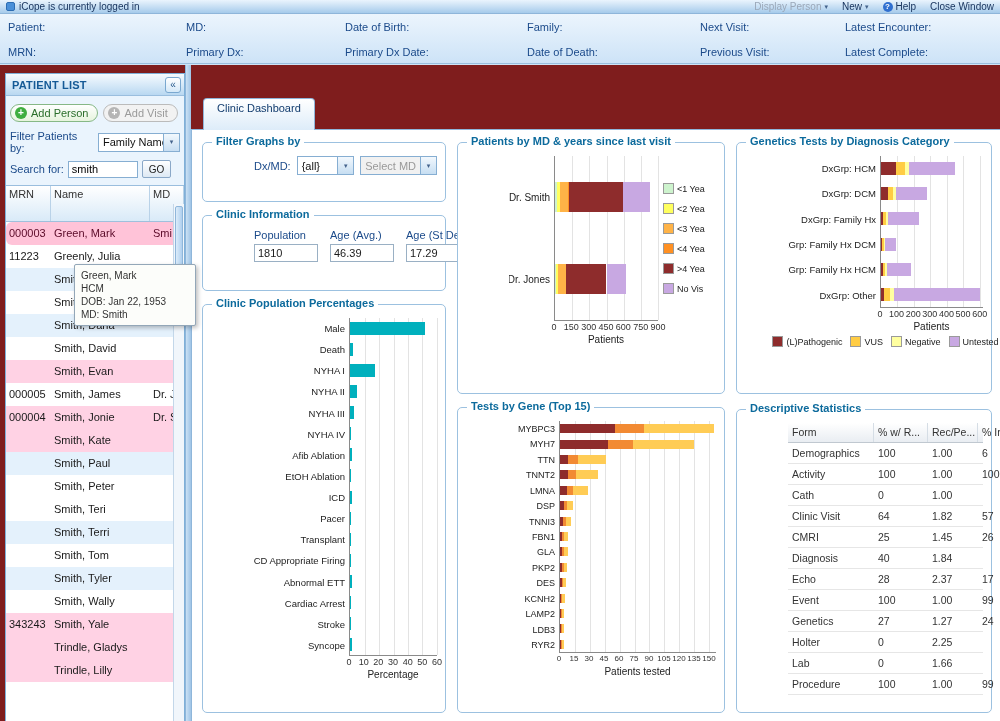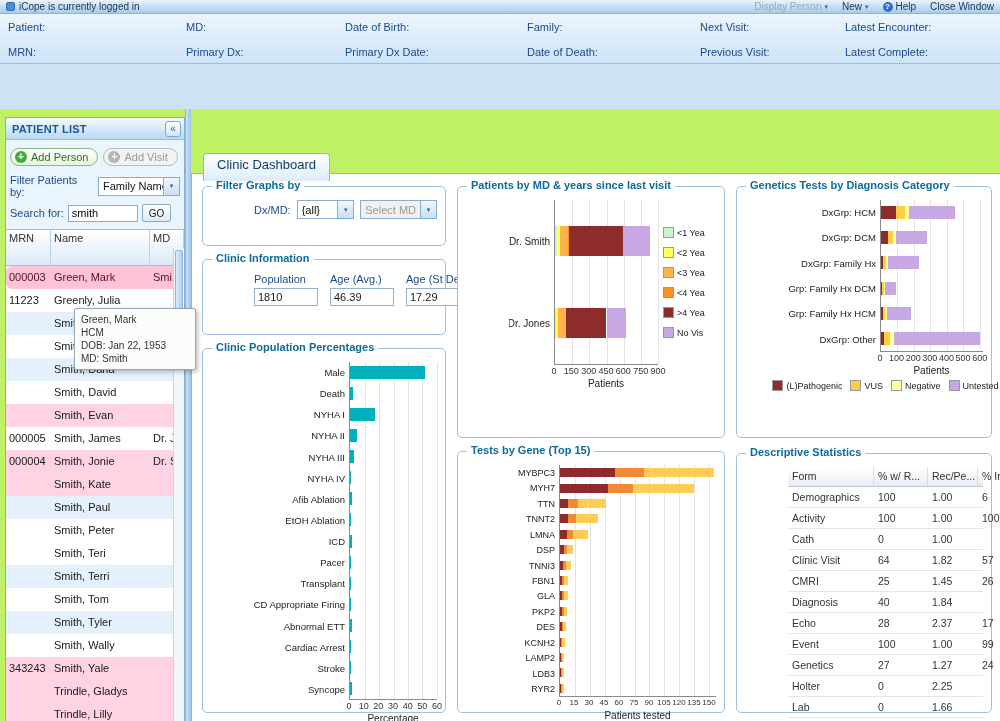--- a/index.html
+++ b/index.html
@@ -14,21 +14,21 @@
   .tb-btn { display:flex; align-items:center; gap:3px; cursor:default; color:#16325c; }
   .tb-btn.disabled { color:#9aa7b8; }
   .caret { font-size:7px; color:#44638c; }
   .help-icon { width:10px; height:10px; border-radius:50%; background:#2f6fd0; color:#fff; font-size:8px; font-weight:bold; display:inline-flex; align-items:center; justify-content:center; }
 
   
   .pt-header { height:50px; background:linear-gradient(#ecf5fd,#cde3f7); border-bottom:1px solid #9abede; display:grid; grid-template-columns:178px 159px 182px 173px 145px 1fr; grid-template-rows:25px 25px; align-items:center; }
   .pt-field { padding-left:8px; color:#1b4a8a; white-space:nowrap; overflow:hidden; }
 
   
-  .content-row { position:absolute; top:65px; left:0; right:0; bottom:0; display:flex; background:#bef264;margin-top:44px; }
+  .content-row { position:absolute; top:65px; left:0; right:0; bottom:0; display:flex; background:#7f1d1d; }
 
   
   .sidebar { width:180px; margin:8px 0 0 5px; background:#eaf4fd; border:1px solid #7fb0d8; border-bottom:none; display:flex; flex-direction:column; position:relative; }
   .sb-title { height:22px; flex:none; background:linear-gradient(#f6fbff,#b9d8f1); border-bottom:1px solid #9abede; display:flex; justify-content:space-between; align-items:center; padding:0 3px 0 6px; }
   .sb-title-text { font-weight:bold; color:#155a96; font-size:11px; letter-spacing:0.2px; }
   .collapse-btn { width:16px; height:16px; border:1px solid #7aa8d0; border-radius:3px; background:linear-gradient(#ffffff,#d4e8f8); font-size:10px; color:#2c5d8f; line-height:13px; text-align:center; cursor:pointer; }
   .sb-toolbar { display:flex; gap:5px; padding:8px 4px 5px 4px; }
   .pill-btn { display:inline-flex; align-items:center; gap:4px; border:1px solid #86b886; border-radius:10px; background:linear-gradient(#ffffff,#e6f4dd); padding:2px 9px 2px 4px; color:#2a6e2a; font-size:11px; cursor:pointer; }
   .pill-btn .plus { width:12px; height:12px; border-radius:50%; background:#3fae3f; color:#fff; font-size:10px; font-weight:bold; display:inline-flex; align-items:center; justify-content:center; line-height:10px; }
   .pill-btn.disabled { border-color:#bbb; background:#f2f2f2; color:#9a9a9a; }
@@ -53,21 +53,21 @@
   .pl-scroll { position:absolute; top:18px; right:0; bottom:0; width:11px; background:#f1f6fb; border-left:1px solid #c3d7e9; }
   .pl-thumb { position:absolute; top:2px; left:1px; width:8px; height:72px; background:linear-gradient(90deg,#dcecfa,#aecfee); border:1px solid #8fb6da; border-radius:2px; cursor:grab; }
   .pl-tooltip { position:absolute; left:68px; top:190px; width:122px; background:#fcfdfa; border:1px solid #93a7b8; border-radius:2px; box-shadow:2px 2px 4px rgba(0,0,0,0.25); padding:4px 6px; font-size:10px; line-height:13px; color:#333; z-index:5; }
 
   
   .splitter { width:6px; background:linear-gradient(90deg,#cbe1f4,#9fc4e6); border-left:1px solid #8fb6da; cursor:col-resize; }
 
   
   .main { flex:1; display:flex; flex-direction:column; min-width:0; }
   .tabbar { height:21px; margin-top:43px; padding-left:12px; display:flex; align-items:flex-end; }
-  .tab { border:1px solid #8fb6da; border-bottom:none; border-radius:4px 4px 0 0; background:linear-gradient(#ffffff,#ddecf9); padding:3px 13px 9px; font-size:13px; color:#123c6e; position:relative; top:8px; z-index:2; cursor:pointer; }
+  .tab { border:1px solid #8fb6da; border-bottom:none; border-radius:4px 4px 0 0; background:linear-gradient(#ffffff,#ddecf9); padding:3px 13px 16px; font-size:11px; color:#123c6e; position:relative; top:1px; z-index:2; cursor:pointer; }
   .main-panel { flex:1; background:#fff; border-top:1px solid #8fb6da; border-left:1px solid #8fb6da; display:flex; gap:11px; padding:12px 8px 8px 10px; overflow:hidden; }
   .col { display:flex; flex-direction:column; gap:13px; }
   .col1 { width:244px; flex:none; }
   .col2 { width:268px; flex:none; }
   .col3 { flex:1; min-width:0;gap:15px; }
 
   .fs { position:relative; border:1px solid #9cc1e0; border-radius:5px; background:#fff;padding-left:43px; }
   .fs-legend { position:absolute; top:-8px; left:9px; background:#fff; padding:0 4px; font-weight:bold; font-size:11px; color:#0c6a9c; white-space:nowrap; }
   .fs-content { padding:13px 8px 6px; }
 

